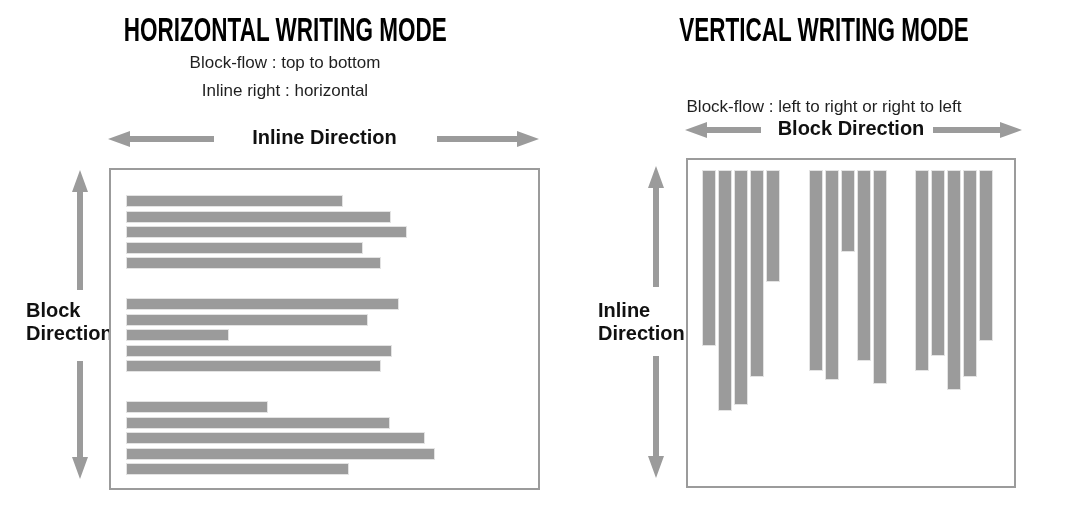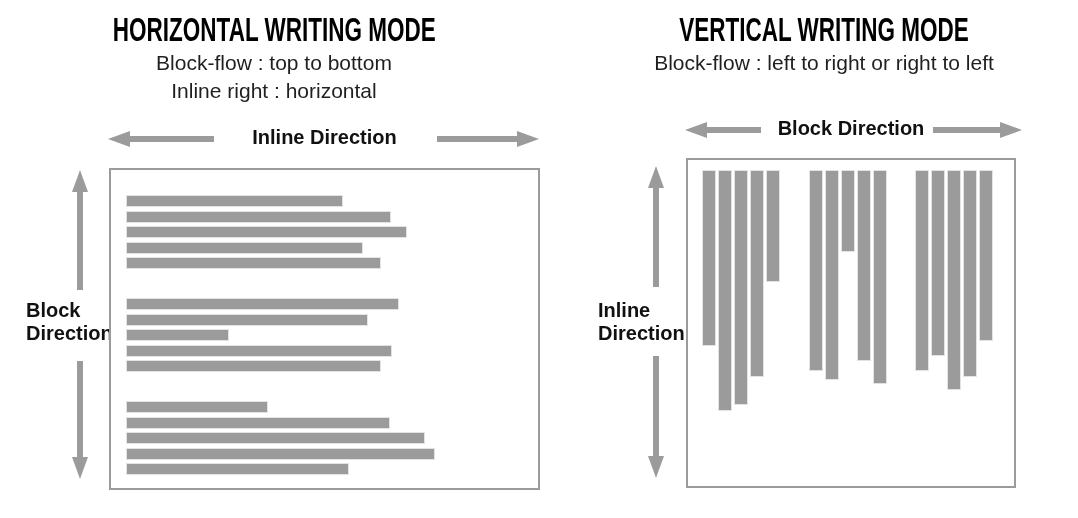--- a/index.html
+++ b/index.html
@@ -8,27 +8,27 @@
     --border:#9b9b9b;
     --title:#000000;
     --text:#1f1f1f;
   }
   html,body{margin:0;padding:0;background:#ffffff;}
   .canvas{
     position:relative;width:1078px;height:518px;background:#ffffff;
     font-family:"Liberation Sans",sans-serif;color:var(--text);overflow:hidden;
   }
   .header{position:absolute;top:14px;display:flex;flex-direction:column;align-items:center;}
-  .header.left{left:4px;width:540px;justify-content:space-between;}
-  .header.right{left:570px;width:508px;}
+  .header.left{left:15px;width:540px;justify-content:space-between;}
+  .header.right{left:570px;width:508px;gap:44px;}
   .title{
     display:inline-block;font-weight:700;font-size:30px;line-height:32px;color:var(--title);
     transform:scaleX(0.75) scaleY(1.08);transform-origin:center;white-space:nowrap;letter-spacing:0px;
   }
-  .subtitle{font-size:21px;line-height:26px;color:var(--text);white-space:nowrap;}
+  .subtitle{font-size:17px;line-height:26px;color:var(--text);white-space:nowrap;}
   .subtitle.first{margin-top:4px;}
   .subtitle.second{margin-top:2px;}
   .axis-label{position:absolute;font-weight:700;font-size:20px;color:#111;}
   .axis-label.center{text-align:center;}
   .side-label{position:absolute;font-weight:700;font-size:20px;line-height:23px;color:#111;width:92px;}
   .content-box{position:absolute;border:2px solid var(--border);background:#ffffff;}
   .hbar{position:absolute;left:16px;height:10px;background:var(--bar);box-shadow:0 0 0 1px #e3e3e3;}
   .vbar{position:absolute;top:11px;width:12px;background:var(--bar);box-shadow:0 0 0 1px #e3e3e3;}
   .arrow{position:absolute;color:var(--arrow);}
 </style>

